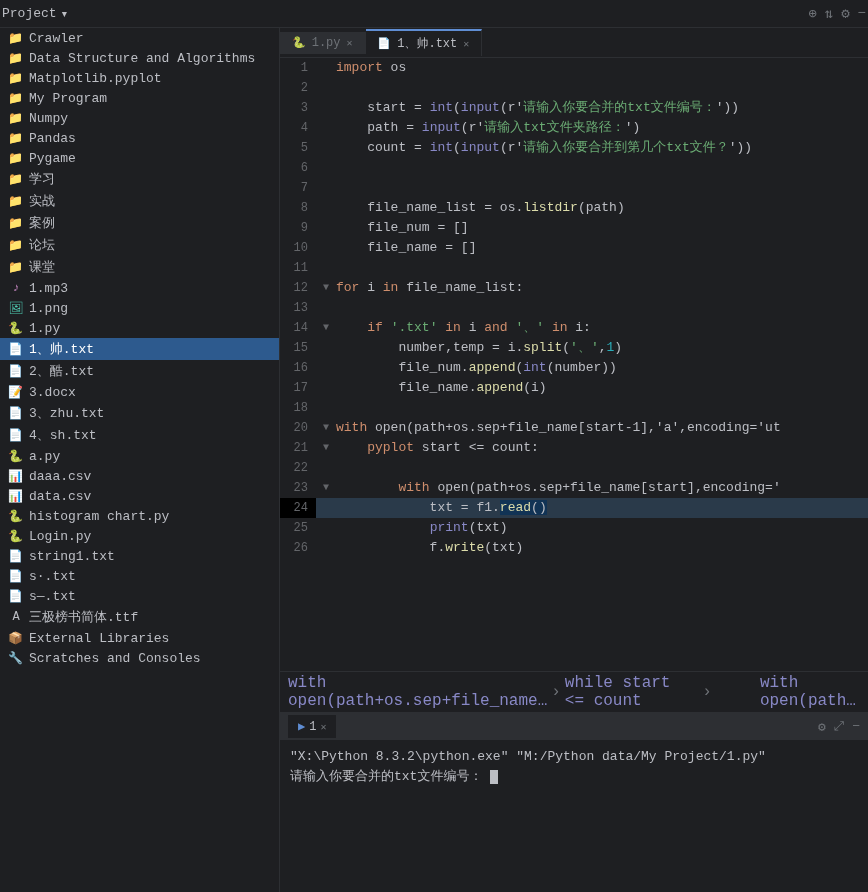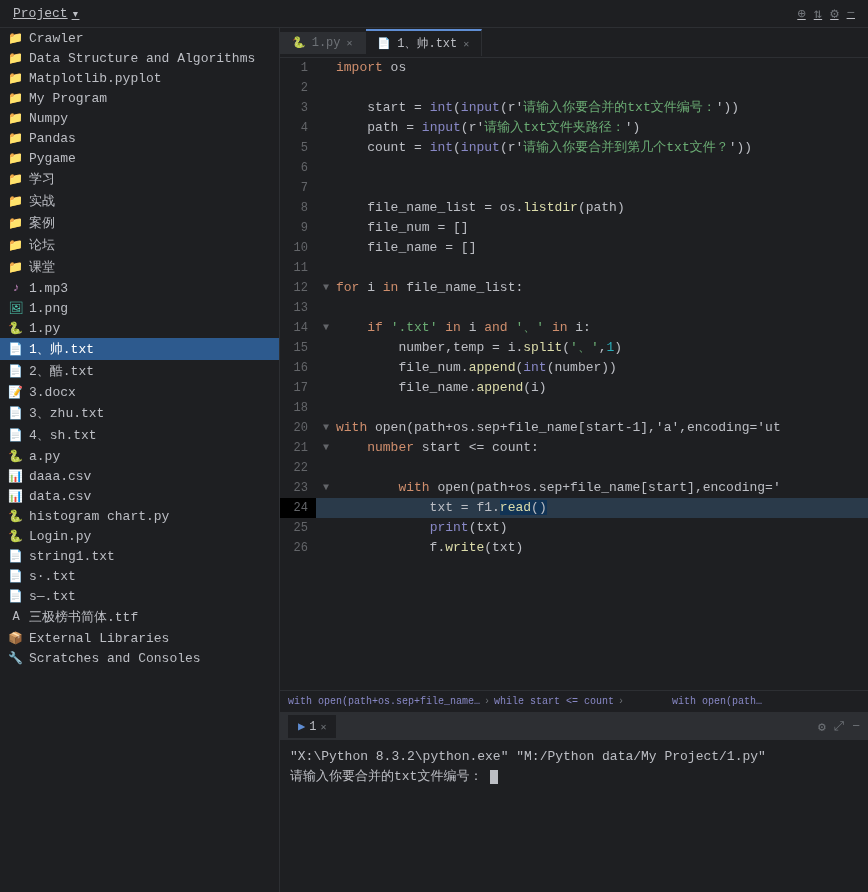--- a/index.html
+++ b/index.html
@@ -1,19 +1,19 @@
 <!DOCTYPE html>
 <html><head>
   <meta charset="utf-8">
   <style>
     * { margin: 0; padding: 0; box-sizing: border-box; }
     body { background: #1e1f22; color: #bcbec4; font-family: 'Consolas', 'Courier New', monospace; font-size: 13px; width: 868px; height: 892px; overflow: hidden; display: flex; flex-direction: column; }
 
     
-    .top-bar { background: #1e1f22; display: flex; align-items: center; justify-content: space-between; padding: 2px 13px; border-bottom: 1px solid #2d2f33; min-height: 28px; text-decoration: underline; }
+    .top-bar { background: #1e1f22; display: flex; align-items: center; justify-content: space-between; padding: 2px 2px; border-bottom: 1px solid #2d2f33; min-height: 28px; }
     .top-bar-left { display: flex; align-items: center; gap: 4px; color: #bcbec4; font-size: 13px; }
     .top-bar-icons { display: flex; gap: 8px; color: #6e7277; font-size: 14px; }
 
     
     .main-area { display: flex; flex: 1; overflow: hidden; }
 
     
     .sidebar { width: 280px; min-width: 280px; background: #1e1f22; border-right: 1px solid #2d2f33; overflow-y: auto; overflow-x: hidden; }
     .sidebar-item { display: flex; align-items: center; gap: 5px; padding: 2px 8px; cursor: pointer; white-space: nowrap; font-size: 13px; color: #bcbec4; }
     .sidebar-item.active { background: #2d5a8e; color: #ffffff; }
@@ -47,21 +47,21 @@
     .fn2 { color: #dcdcaa; } 
     .str { color: #6aab73; }
     .num { color: #2aacb8; } 
     .var { color: #bcbec4; } 
     .op { color: #bcbec4; }
     .builtin { color: #8888c6; }
     .paren { color: #bcbec4; }
     .bracket { color: #bcbec4; }
 
     
-    .breadcrumb-bar { background: #1e1f22; border-top: 1px solid #2d2f33; padding: 2px 8px; font-size: 10px; color: #6e7277; display: flex; align-items: center; gap: 4px; min-height: 22px; }
+    .breadcrumb-bar { background: #1e1f22; border-top: 1px solid #2d2f33; padding: 2px 8px; font-size: 16px; color: #6e7277; display: flex; align-items: center; gap: 4px; min-height: 22px; }
 
     
     .terminal-area { background: #1e1f22; border-top: 1px solid #2d2f33; min-height: 180px; display: flex; flex-direction: column; }
     .terminal-tab-bar { background: #2d2f33; display: flex; align-items: center; padding: 0 8px; min-height: 28px; border-bottom: 1px solid #1e1f22; }
     .terminal-tab { display: flex; align-items: center; gap: 4px; padding: 4px 10px; font-size: 12px; cursor: pointer; color: #bcbec4; background: #1e1f22; border-right: 1px solid #2d2f33; }
     .terminal-tab .close-x { color: #6e7277; font-size: 10px; }
     .terminal-tab-icons { margin-left: auto; display: flex; gap: 8px; color: #6e7277; }
     .terminal-content { padding: 6px 10px; flex: 1; font-size: 13px; color: #bcbec4; }
     .terminal-line { line-height: 20px; }
     .terminal-cmd { color: #bcbec4; }
@@ -352,21 +352,21 @@
 
         <div class="line-wrapper">
           <div class="line-num-col">20</div>
           <div class="line-gutter"><span class="fold-indicator">▼</span></div>
           <div class="line-code"><span class="kw">with</span><span class="var"> open(path+os.sep+file_name[start-1],'a',encoding='ut</span></div>
         </div>
 
         <div class="line-wrapper">
           <div class="line-num-col">21</div>
           <div class="line-gutter"><span class="fold-indicator">▼</span></div>
-          <div class="line-code"><span class="var">    </span><span class="kw">number</span><span class="var"> start &lt;= count:</span></div>
+          <div class="line-code"><span class="var">    </span><span class="kw">pyplot</span><span class="var"> start &lt;= count:</span></div>
         </div>
 
         <div class="line-wrapper">
           <div class="line-num-col">22</div>
           <div class="line-gutter"></div>
           <div class="line-code"> </div>
         </div>
 
         <div class="line-wrapper">
           <div class="line-num-col">23</div>

